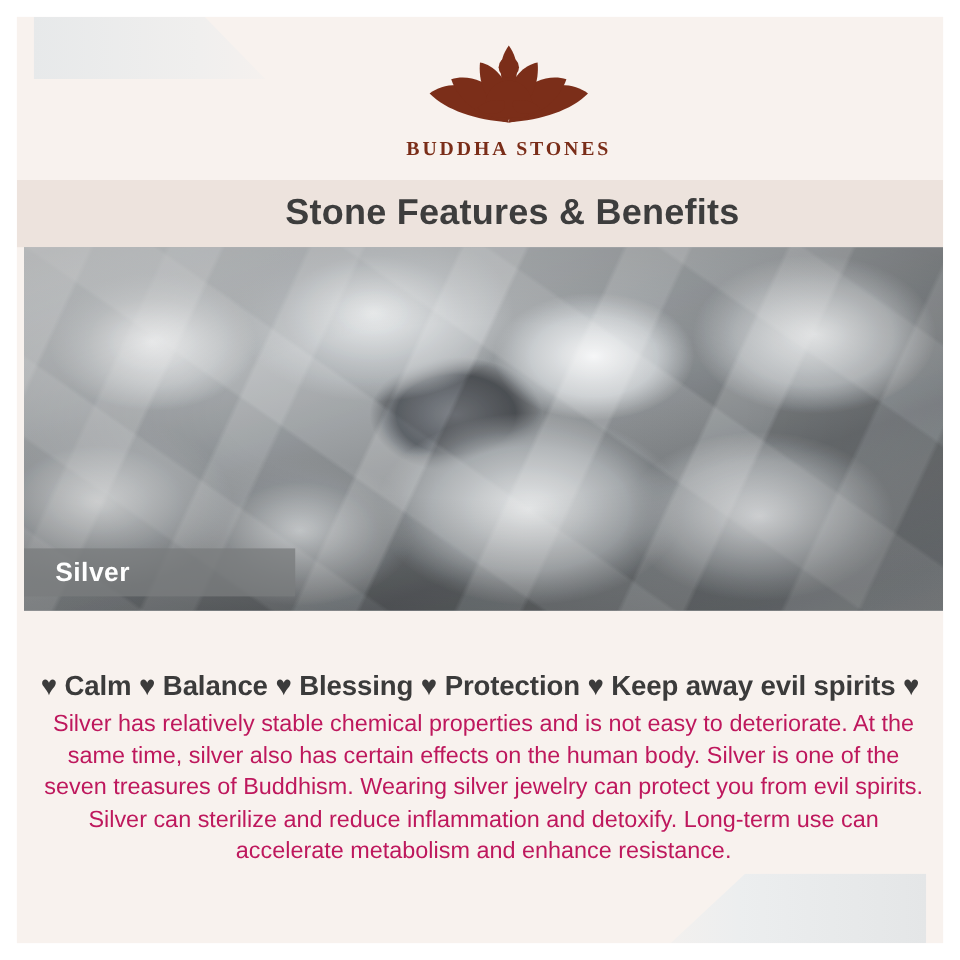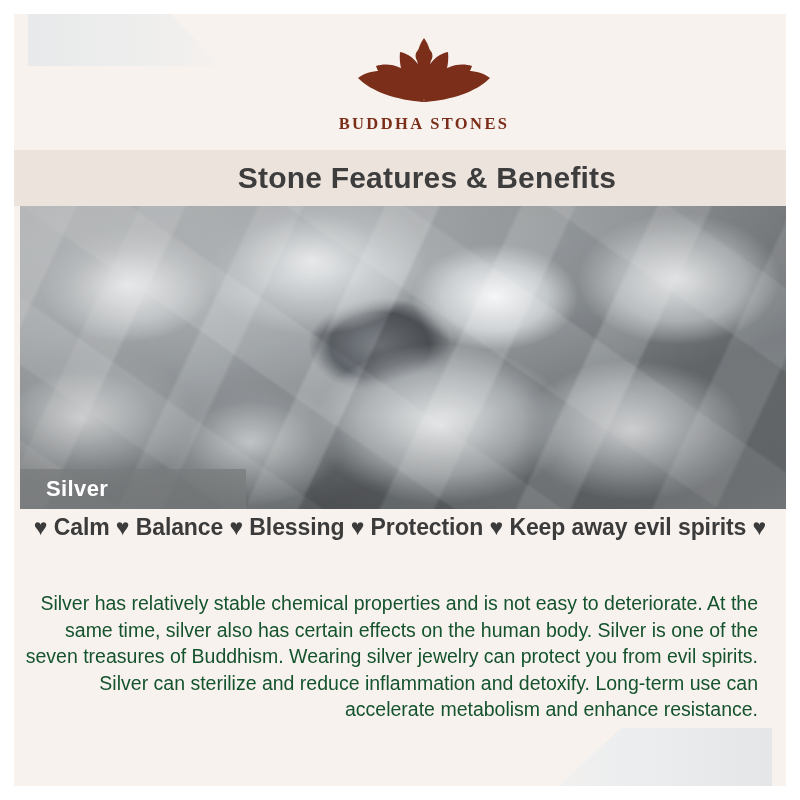--- a/index.html
+++ b/index.html
@@ -169,59 +169,59 @@
     inset: 0;
     background:
       radial-gradient(ellipse 70% 60% at 50% 45%, rgba(0,0,0,0) 40%, rgba(0,0,0,0.18) 100%),
       linear-gradient(to bottom, rgba(255,255,255,0.12), rgba(0,0,0,0.05));
   }
 
   
   .stone-label {
     position: absolute;
     left: 0;
-    bottom: 0;
+    bottom: 12px;
     height: 40px;
     min-width: 182px;
     padding: 0 18px 0 26px;
     background: rgba(122,124,126,0.78);
     display: flex;
     align-items: center;
     z-index: 12;
   }
   .stone-label .stone-name {
     color: #ffffff;
     font-size: 22px;
     font-weight: bold;
     letter-spacing: 0.4px;
   }
 
   
   .benefits {
     position: absolute;
-    top: 500px;
+    top: 544px;
     left: 0;
     width: 772px;
     text-align: center;
     font-size: 23px;
     font-weight: bold;
     color: #3b3b3b;
     letter-spacing: -0.1px;
   }
 
   
   .body-text {
     position: absolute;
     top: 576px;
-    left: 2px;
+    left: 18px;
     width: 742px;
     font-size: 19.5px;
     line-height: 1.36;
-    color: #14532d;
-    text-align: right;
+    color: #be185d;
+    text-align: center;
   }
 
   
   .bottom-wedge {
     position: absolute;
     right: 14px;
     bottom: 0;
     width: 260px;
     height: 58px;
     background: linear-gradient(to left, #e4e6e7 0%, #eceeef 60%, #f8f2ee 100%);

